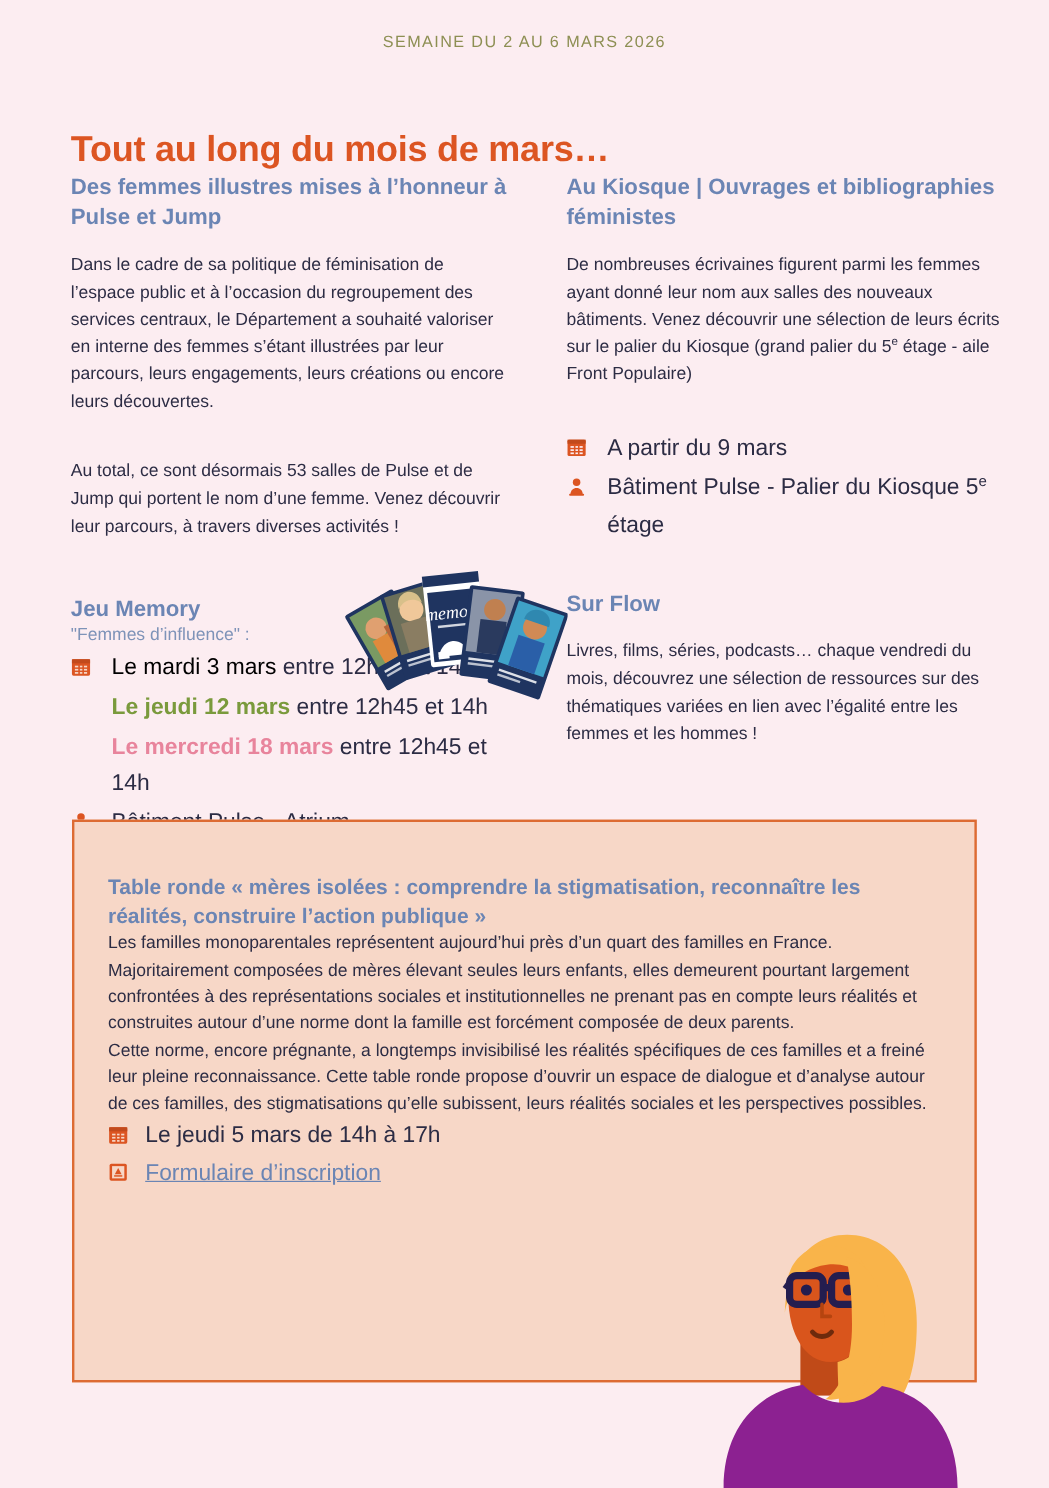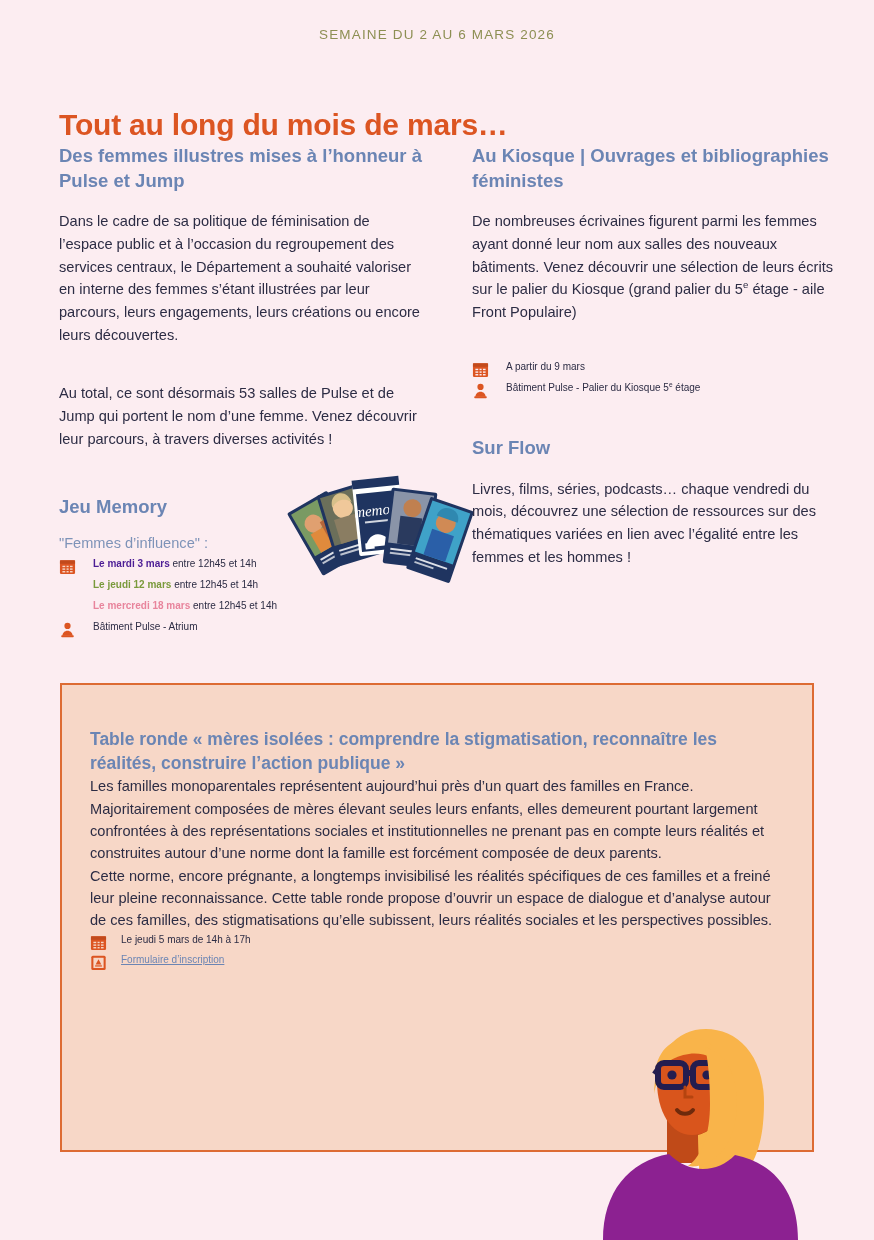--- a/index.html
+++ b/index.html
@@ -83,37 +83,37 @@
   p.body:last-child { margin-bottom: 0; }
 
   .spacer-18 { height: 18px; }
   .spacer-26 { height: 26px; }
   .spacer-34 { height: 34px; }
 
   
   .info-line {
     display: flex;
     align-items: flex-start;
-    font-size: 10px;
+    font-size: 19px;
     line-height: 1.62;
     color: #2c2c44;
     margin-bottom: 2px;
   }
   .info-line .ic {
     flex: 0 0 auto;
     width: 17px;
     height: 19px;
     margin-right: 17px;
     position: relative;
     top: 2px;
   }
   .info-line .ic.blank { visibility: hidden; }
   .info-line .txt { flex: 1 1 auto; }
 
-  .date-o { color: #4c1d95; font-weight: bold; }
+  .date-o { color: #000000; font-weight: normal; }
   .date-g { color: #7a9a3c; font-weight: bold; }
   .date-p { color: #e8849c; font-weight: bold; }
 
   .quote-line {
     font-size: 14.6px;
     color: #7e93b8;
     margin: 2px 0 5px 0;
   }
 
   sup.ord {
@@ -201,21 +201,21 @@
       <h2 class="section-head">Des femmes illustres mises à l’honneur à Pulse et Jump</h2>
 
       <p class="body">Dans le cadre de sa politique de féminisation de l’espace public et à l’occasion du regroupement des services centraux, le Département a souhaité valoriser en interne des femmes s’étant illustrées par leur parcours, leurs engagements, leurs créations ou encore leurs découvertes.</p>
 
       <div class="spacer-18"></div>
 
       <p class="body">Au total, ce sont désormais 53 salles de Pulse et de Jump qui portent le nom d’une femme. Venez découvrir leur parcours, à travers diverses activités !</p>
 
       <div class="spacer-26"></div>
 
-      <h2 class="section-head tight" style="margin-bottom:16px;">Jeu Memory</h2>
+      <h2 class="section-head tight" style="margin-bottom:2px;">Jeu Memory</h2>
 
       <div class="quote-line">"Femmes d’influence" :</div>
 
       <div class="info-line">
         <span class="ic">
           <svg viewBox="0 0 18 18" width="17" height="17">
             <rect x="1" y="2.5" width="16" height="14.5" rx="1.4" fill="#dc5522"></rect>
             <rect x="1" y="2.5" width="16" height="3.6" fill="#c24a1c"></rect>
             <rect x="3.6" y="8.2" width="10.8" height="1.5" fill="#f7d7c7"></rect>
             <rect x="3.6" y="11" width="10.8" height="1.5" fill="#f7d7c7"></rect>

